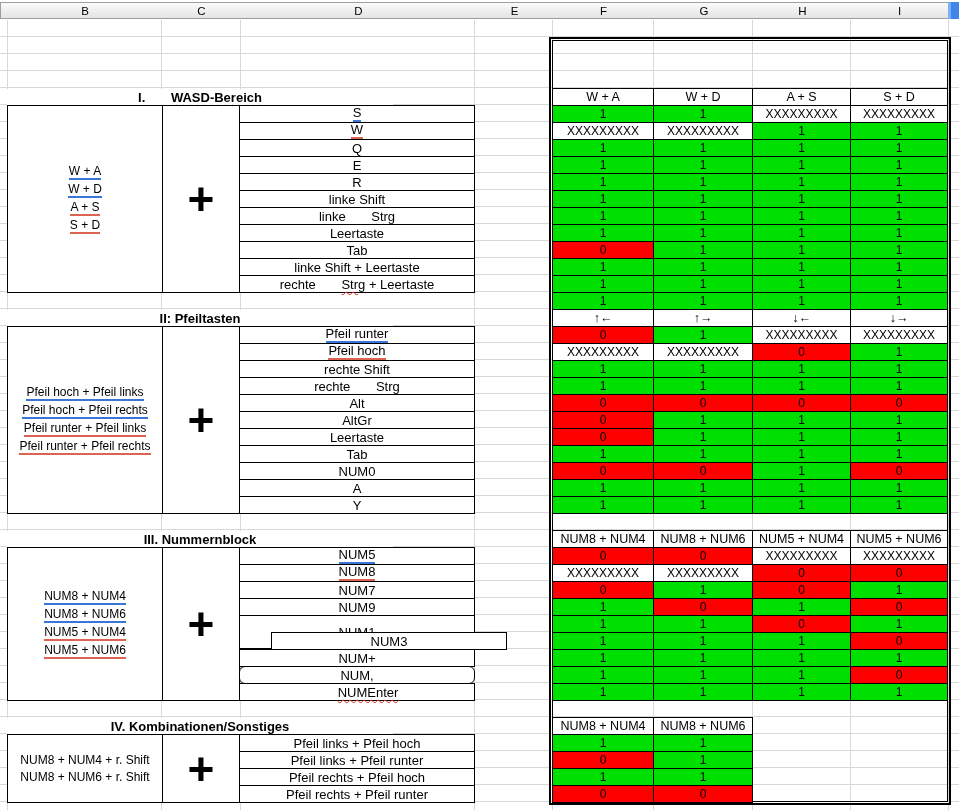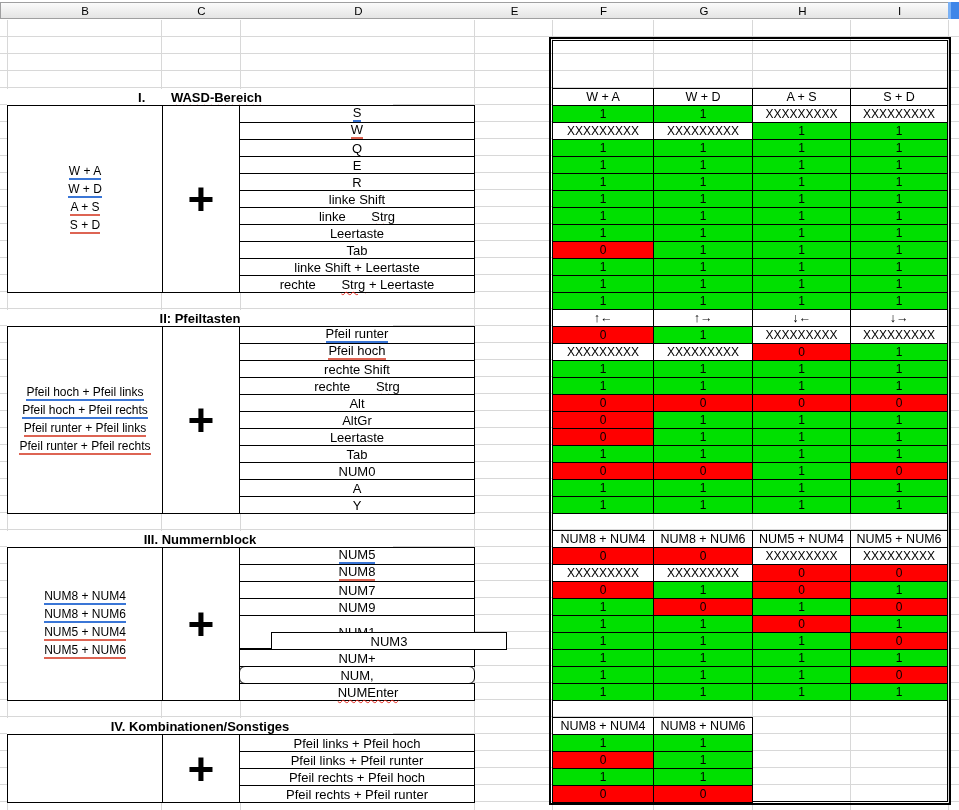--- a/index.html
+++ b/index.html
@@ -351,20 +351,24 @@
         <span><span class="wavy">NUMEnter</span></span>
       </div>
       <div class="cell vcell" style="left: 552px; top: 683px; width: 102px; height: 18px; position: absolute; background: rgb(0, 224, 0);">1</div>
       <div class="cell vcell" style="left: 653px; top: 683px; width: 100px; height: 18px; position: absolute; background: rgb(0, 224, 0);">1</div>
       <div class="cell vcell" style="left: 752px; top: 683px; width: 99px; height: 18px; position: absolute; background: rgb(0, 224, 0);">1</div>
       <div class="cell vcell" style="left: 850px; top: 683px; width: 98px; height: 18px; position: absolute; background: rgb(0, 224, 0);">1</div>
       <div class="sectitle" style="left: 7px; top: 718px; width: 386px; height: 16px; position: absolute;">
         <span>IV. Kombinationen/Sonstiges</span>
       </div>
       <div class="box" style="left: 7px; top: 734px; width: 233px; height: 69px; position: absolute;">
+        <div class="combos" style="width: 154px;">
+          <div><span>NUM8 + NUM4 + r. Shift</span></div>
+          <div><span>NUM8 + NUM6 + r. Shift</span></div>
+        </div>
         <div class="divider" style="left: 154px;"></div>
         <div class="plus" style="left: 155px; width: 76px;">+</div>
       </div>
       <div class="cell hcell" style="left: 552px; top: 717px; width: 102px; height: 18px; position: absolute;">NUM8 + NUM4</div>
       <div class="cell hcell" style="left: 653px; top: 717px; width: 100px; height: 18px; position: absolute;">NUM8 + NUM6</div>
       <div class="cell dcell" style="left: 239px; top: 734px; width: 236px; height: 18px; position: absolute;">
         <span>Pfeil links + Pfeil hoch</span>
       </div>
       <div class="cell vcell" style="left: 552px; top: 734px; width: 102px; height: 18px; position: absolute; background: rgb(0, 224, 0);">1</div>
       <div class="cell vcell" style="left: 653px; top: 734px; width: 100px; height: 18px; position: absolute; background: rgb(0, 224, 0);">1</div>

